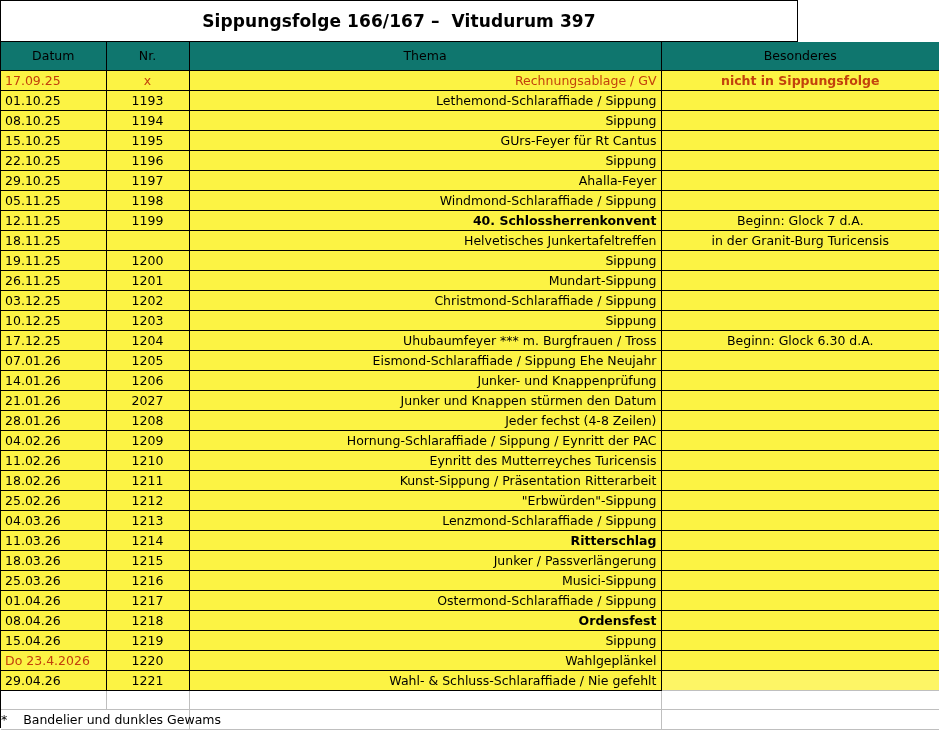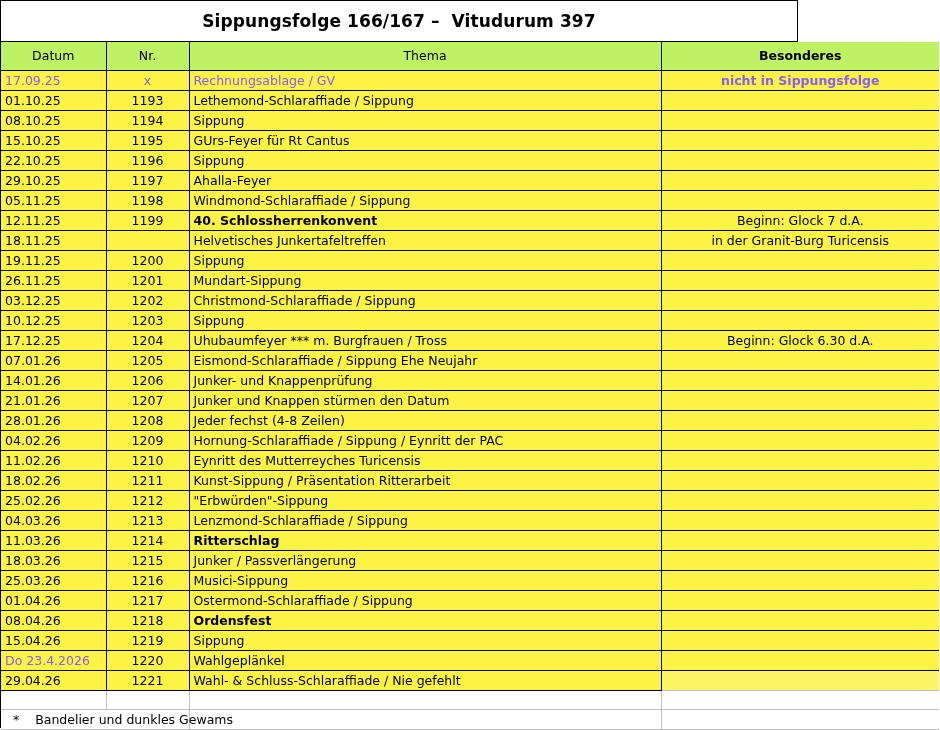--- a/index.html
+++ b/index.html
@@ -54,61 +54,61 @@
   col.c-thema   { width: 472px; }
   col.c-bes     { width: 278px; }
 
   thead th {
     height: 28px;
     font-weight: normal;
     font-size: 12.5px;
     text-align: center;
     border-right: 1px solid #000000;
     border-bottom: 1px solid #000000;
-    background: #bef264;
+    background: #0f766e;
     padding: 0 3px;
     box-sizing: border-box;
   }
-  thead th:last-child { border-right: none; font-weight: bold; }
+  thead th:last-child { border-right: none; }
 
   tbody.events td {
     height: 19px;
     line-height: 19px;
     background: #fcf344;
     border-right: 1px solid #000000;
     border-bottom: 1px solid #000000;
     padding: 0 4px;
     box-sizing: border-box;
     white-space: nowrap;
     overflow: hidden;
   }
   tbody.events td:last-child { border-right: none; }
 
   td.col-datum { text-align: left; }
   td.col-nr    { text-align: center; }
-  td.col-thema { text-align: left; }
+  td.col-thema { text-align: right; }
   td.col-bes   { text-align: center; }
 
-  .red  { color: #8b5cf6; }
+  .red  { color: #c2410c; }
   .bold { font-weight: bold; }
 
   
   tbody.events tr.last-yellow td.col-bes {
     background: #fdf565;
     border-bottom: 1px solid #bfbfbf;
   }
 
   
   tbody.notes td {
     height: 19px;
     line-height: 19px;
     background: #ffffff;
     border-right: 1px solid #bfbfbf;
     border-bottom: 1px solid #bfbfbf;
-    padding: 0 12px;
+    padding: 0 0;
     box-sizing: border-box;
     white-space: nowrap;
     overflow: hidden;
     font-size: 12.5px;
   }
   tbody.notes td:last-child { border-right: none; }
   tbody.notes tr:last-child td { border-bottom: none; }
   .filler { flex: 1; background: #ffffff; }
 </style>
 </head>
@@ -227,21 +227,21 @@
           <td class="col-bes "></td>
         </tr>
         <tr>
           <td class="col-datum ">14.01.26</td>
           <td class="col-nr ">1206</td>
           <td class="col-thema ">Junker- und Knappenprüfung</td>
           <td class="col-bes "></td>
         </tr>
         <tr>
           <td class="col-datum ">21.01.26</td>
-          <td class="col-nr ">1207</td>
+          <td class="col-nr ">2027</td>
           <td class="col-thema ">Junker und Knappen stürmen den Datum</td>
           <td class="col-bes "></td>
         </tr>
         <tr>
           <td class="col-datum ">28.01.26</td>
           <td class="col-nr ">1208</td>
           <td class="col-thema ">Jeder fechst (4-8 Zeilen)</td>
           <td class="col-bes "></td>
         </tr>
         <tr>

